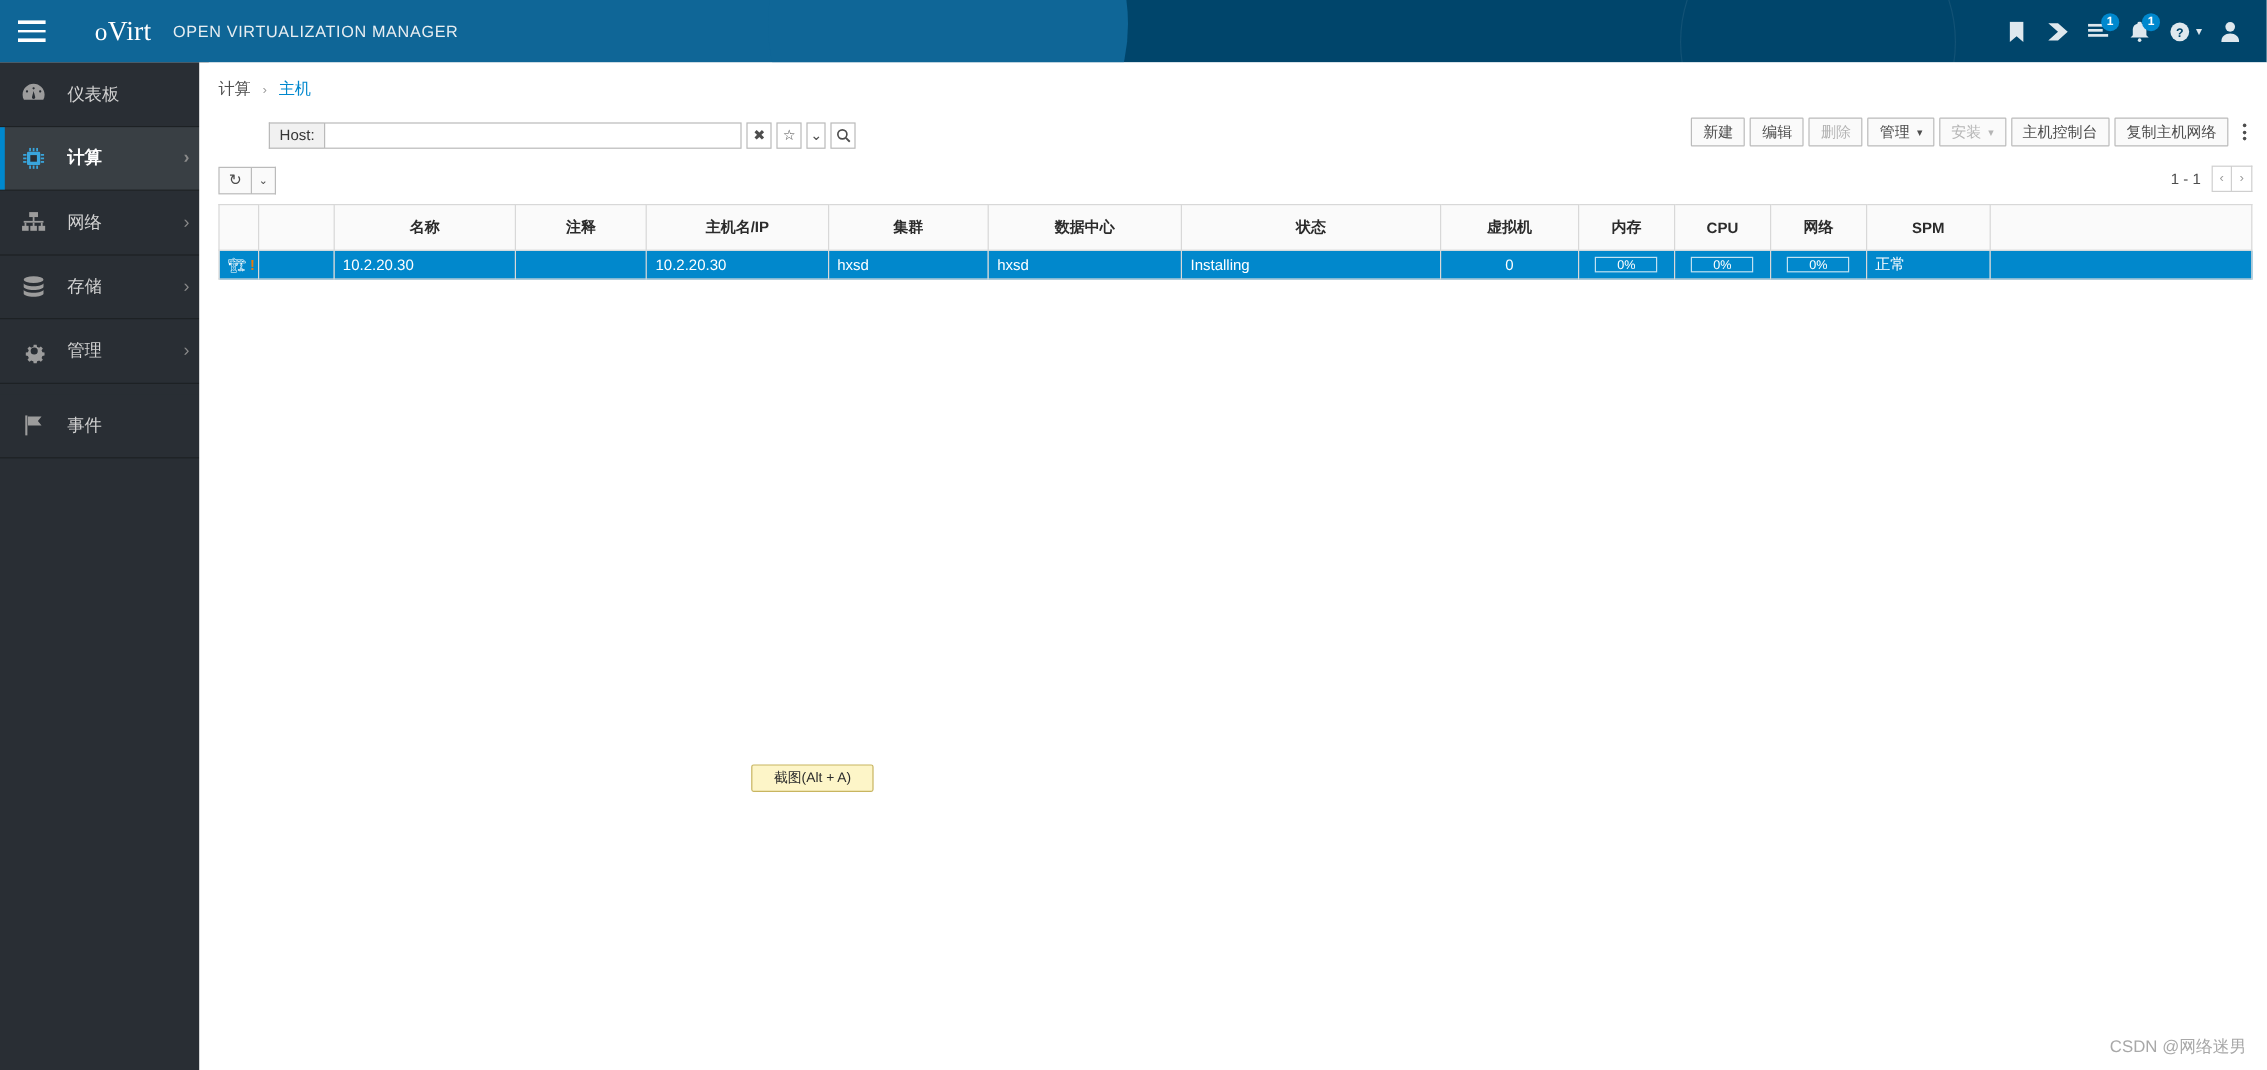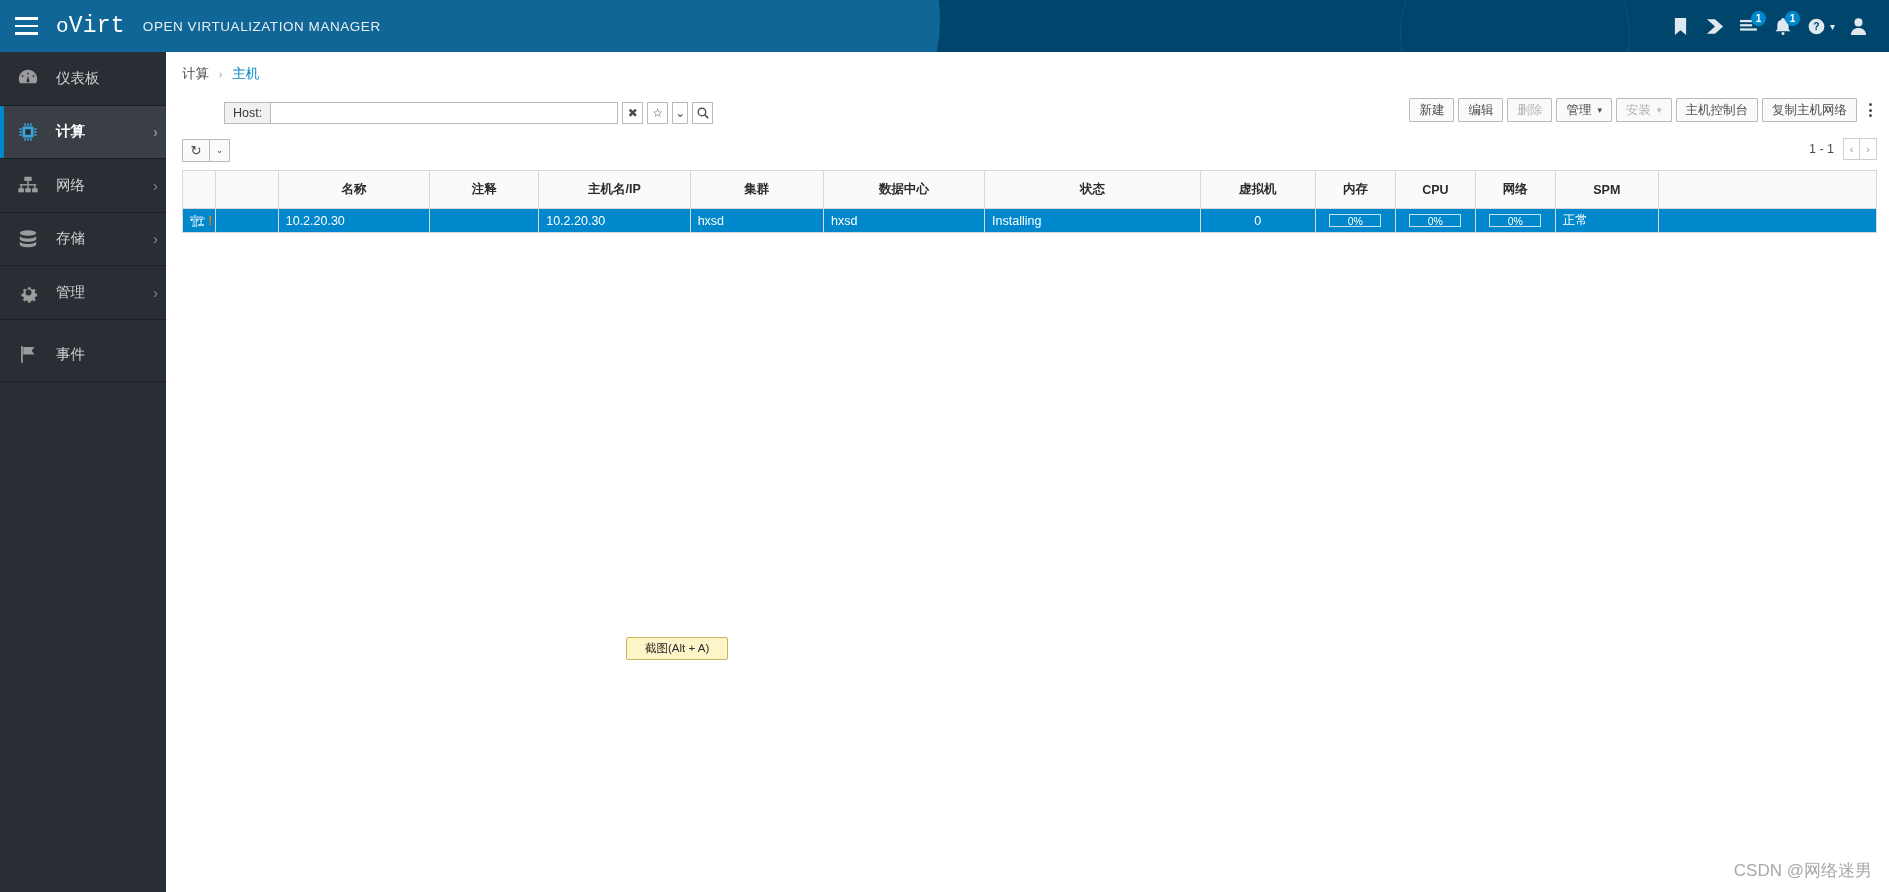--- a/index.html
+++ b/index.html
@@ -29,22 +29,22 @@
     border-radius: 50%; border: 1px solid rgba(255,255,255,0.07);
   }
   .hamburger {
     position: relative; z-index: 4; width: 52px; height: 52px;
     display: flex; flex-direction: column; align-items: center; justify-content: center;
     cursor: pointer; gap: 5px;
   }
   .hamburger span { display: block; width: 23px; height: 2.4px; background: #fff; }
   .brand-logo {
     position: relative; z-index: 4; color: #fff;
-    font-size: 21px; letter-spacing: .2px; margin-left: 4px;
-    font-family: Liberation Mono, monospace;
+    font-size: 21px; letter-spacing: .2px; margin-left: 27px;
+    font-family: Liberation Serif, serif;
   }
   .brand-logo .v { font-size: 23px; }
   .brand-sub {
     position: relative; z-index: 4; color: #e8eef2; font-size: 13.5px;
     letter-spacing: .55px; margin-left: 18px; white-space: nowrap;
   }
   .masthead-right {
     position: absolute; right: 14px; top: 0; height: 52px; z-index: 5;
     display: flex; align-items: center; gap: 0px;
   }
@@ -206,21 +206,21 @@
 
   
   .shot-tip {
     position: absolute; left: 460px; top: 585px;
     background: #fdf5c8; border: 1px solid #c8b560; color: #2b2b2b;
     font-size: 11.5px; padding: 3px 18px; border-radius: 2px; white-space: nowrap;
   }
 
   .watermark {
     position: absolute; right: 17px; bottom: 10px;
-    font-size: 17px; color: #a8a8a8;
+    font-size: 14px; color: #a8a8a8;
   }
 </style>
 </head>
 <body>
 
 <div id="app">
 
   <div class="masthead">
     <div class="masthead-bluefill"></div>
     <div class="masthead-arc"></div>

